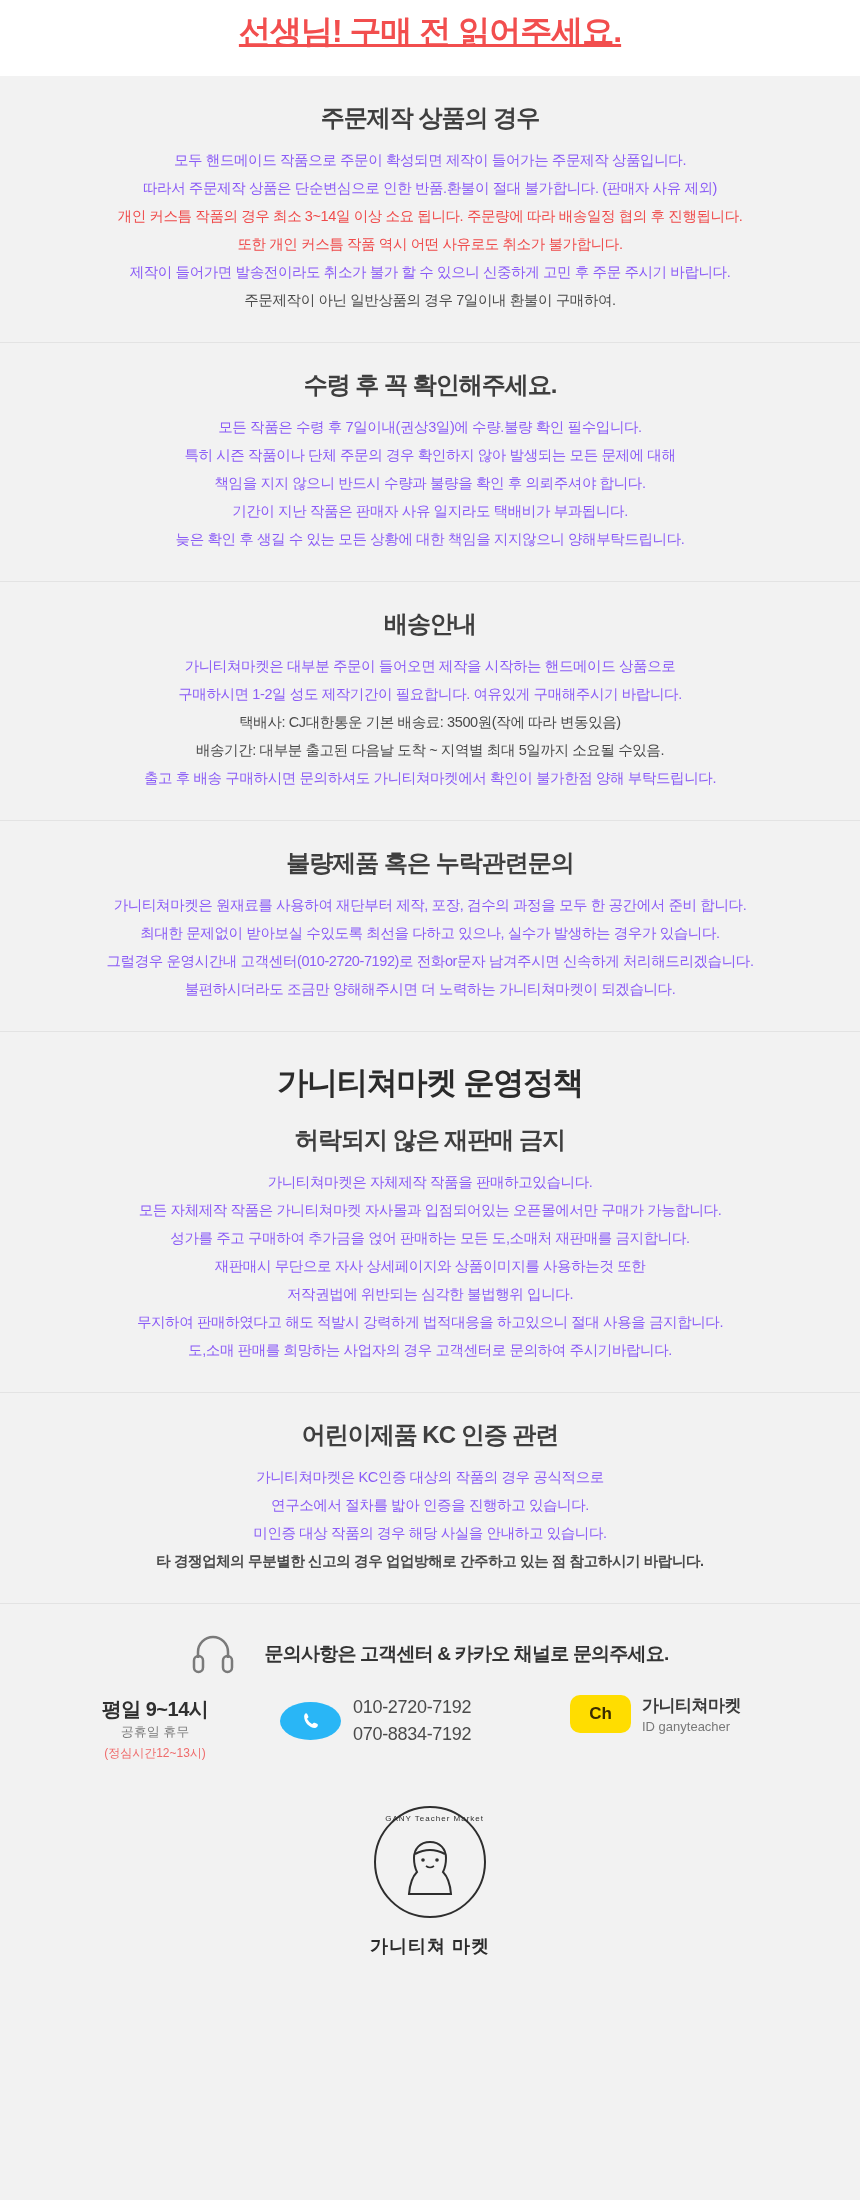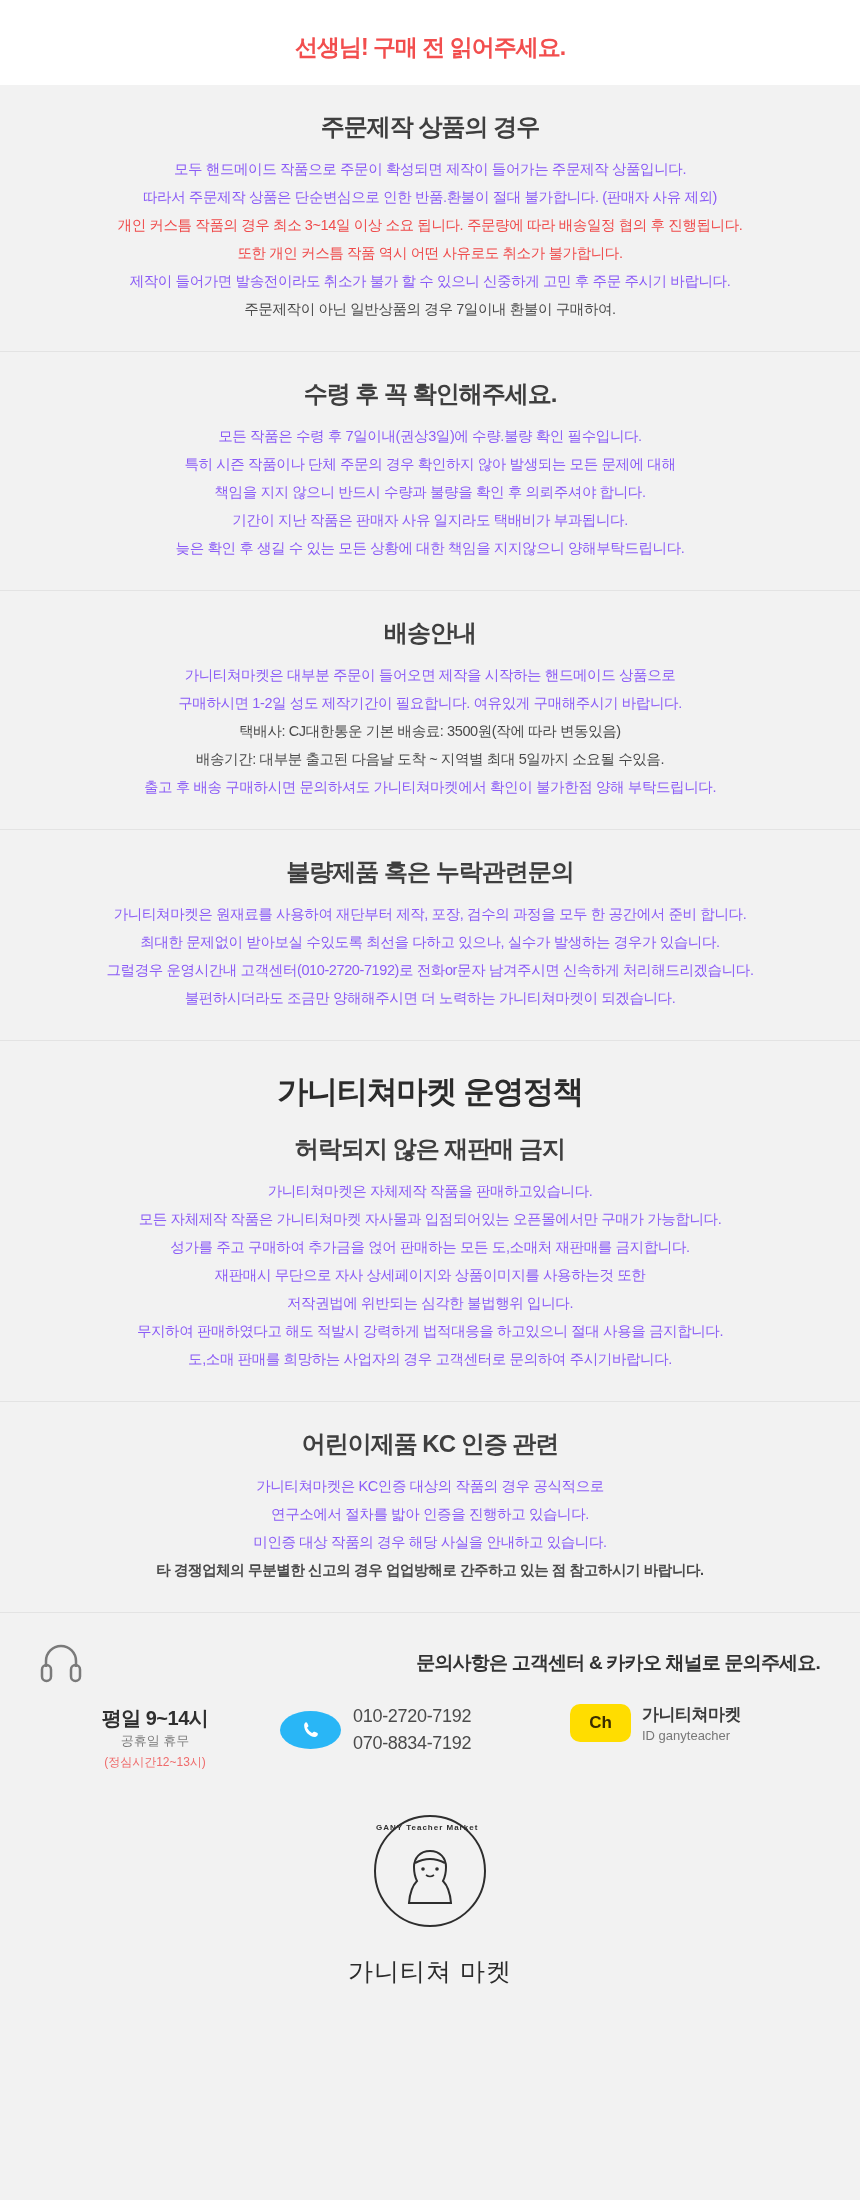--- a/index.html
+++ b/index.html
@@ -15,26 +15,27 @@
   .page {
     width: 860px;
     min-height: 2200px;
     background: #f2f2f2;
     box-sizing: border-box;
     padding: 0 0 24px 0;
     position: relative;
   }
   .top-title {
     text-align: center;
-    font-size: 23px;
+    font-size: 32px;
     font-weight: bold;
     color: #f24e4e;
     letter-spacing: -1px;
-    padding: 32px 0 22px 0;
+    padding: 10px 0 22px 0;
     background: #ffffff;
+    text-decoration: underline;
   }
   .section {
     padding: 26px 40px 24px 40px;
     text-align: center;
     border-top: 1px solid #e3e3e3;
   }
   .section.first { border-top: none; }
   .section h2 {
     margin: 0 0 16px 0;
     font-size: 24px;
@@ -67,21 +68,21 @@
   }
 
   
   .contact {
     border-top: 1px solid #e3e3e3;
     padding: 28px 40px 10px 40px;
   }
   .contact-head {
     display: flex;
     align-items: center;
-    justify-content: space-between;
+    justify-content: center;
     gap: 31px;
     margin-bottom: 18px;
   }
   .contact-head .headset {
     width: 42px;
     height: 44px;
     flex: 0 0 auto;
   }
   .contact-head .ctitle {
     font-size: 19px;
@@ -175,36 +176,36 @@
     border: 2px solid #2e2e2e;
     border-radius: 50%;
     position: relative;
     background: #f2f2f2;
   }
   .logo-arc-text {
     position: absolute;
     top: 6px;
     left: 0;
     right: 0;
-    text-align: left;
+    text-align: right;
     font-size: 8px;
-    font-weight: bold;
+    font-weight: normal;
     letter-spacing: 1px;
     color: #2e2e2e;
   }
   .logo-face {
     position: absolute;
     left: 50%;
     top: 30px;
     transform: translateX(-50%);
   }
   .logo-name {
-    margin-top: 28px;
-    font-size: 25px;
-    font-weight: normal;
+    margin-top: 16px;
+    font-size: 18px;
+    font-weight: bold;
     color: #2b2b2b;
     letter-spacing: 1px;
   }
 </style>
 </head>
 <body>
 
 <div class="page">
 
   <div class="top-title">선생님! 구매 전 읽어주세요.</div>

